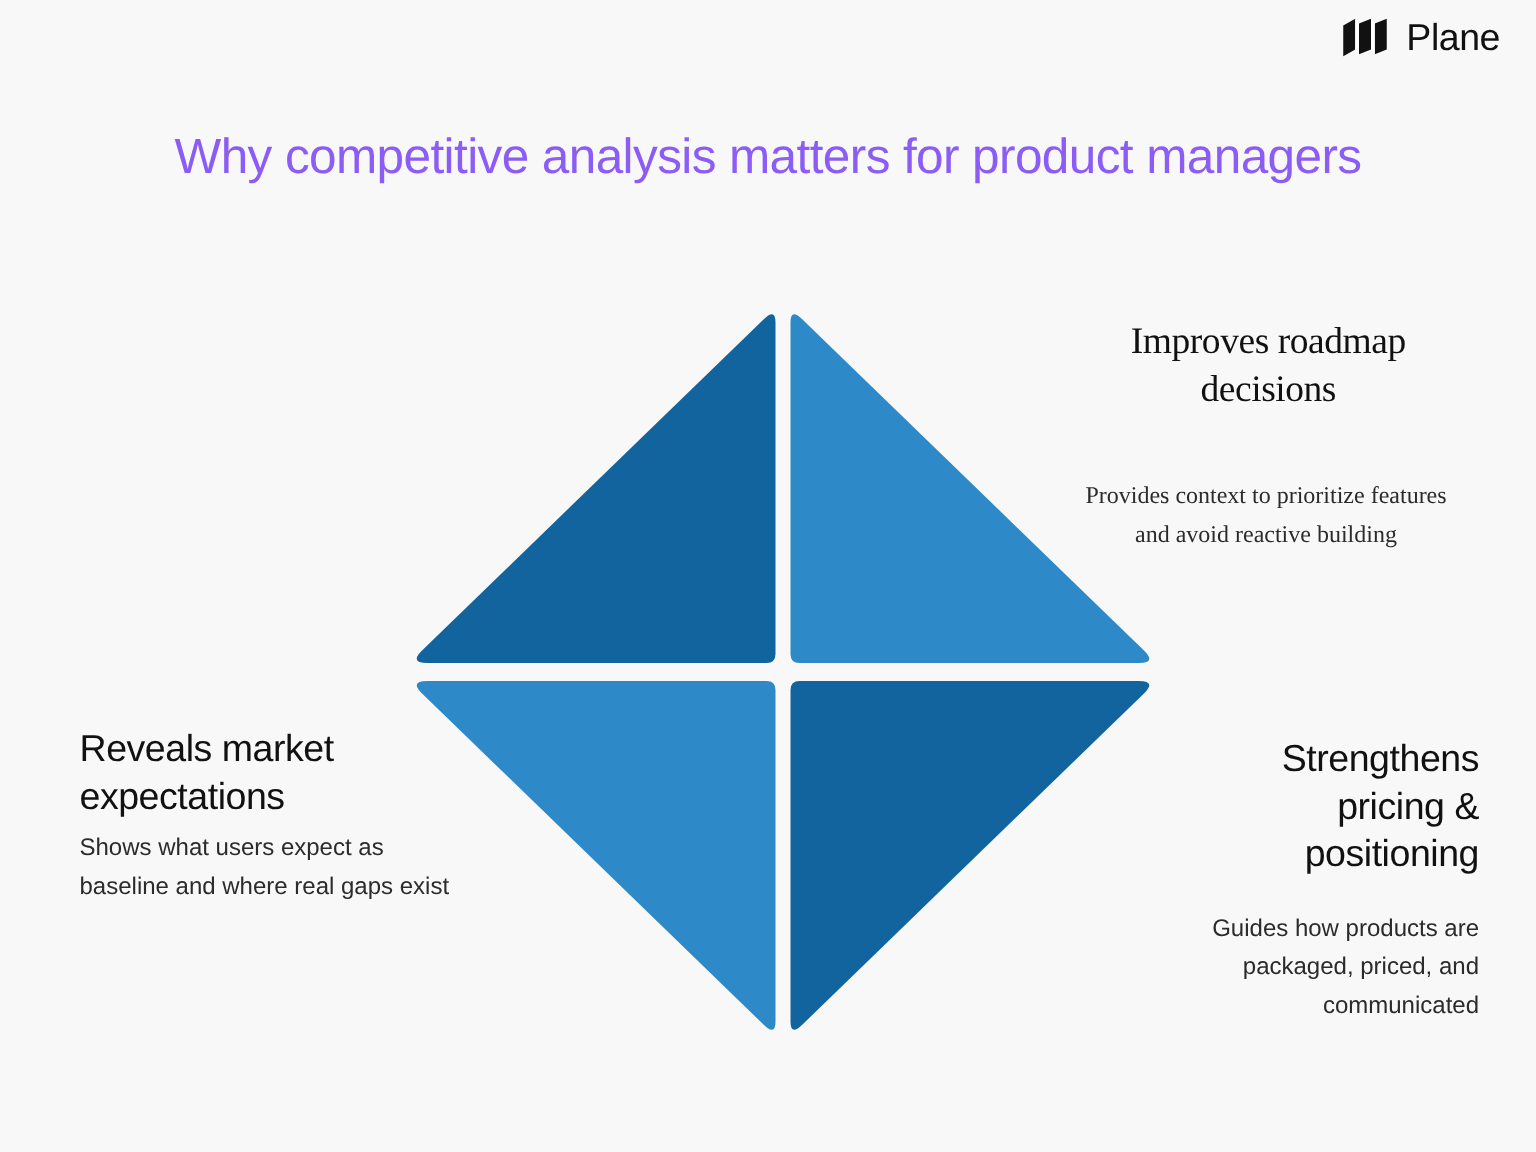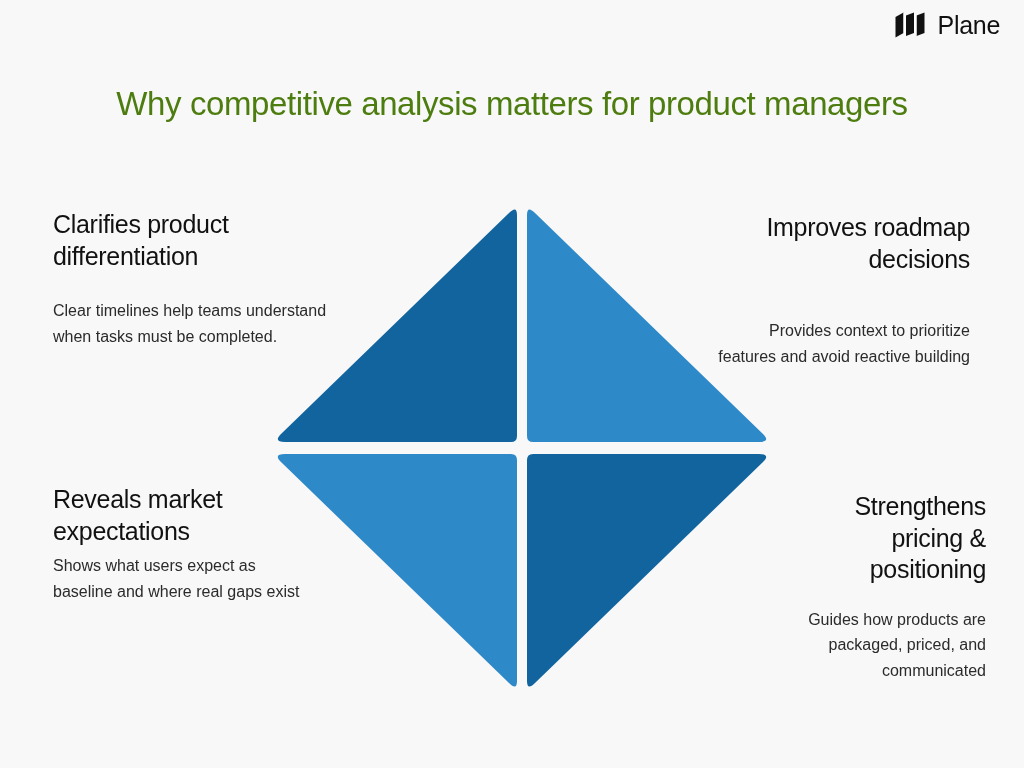--- a/index.html
+++ b/index.html
@@ -45,21 +45,21 @@
   .title {
     position: absolute;
     top: 63px;
     left: 0;
     width: 1024px;
     text-align: center;
     font-size: 33px;
     font-weight: 500;
     line-height: 1.16;
     letter-spacing: -0.4px;
-    color: #4d7c0f;
+    color: #8b5cf6;
   }
 
   
   .diamond {
     position: absolute;
     left: 265px;
     top: 195px;
   }
 
   
@@ -79,21 +79,21 @@
     margin: 0;
     font-size: 16px;
     font-weight: 400;
     line-height: 1.62;
     color: #2b2b2b;
   }
 
   .block-tl { left: 53px;  top: 209px; text-align: left; }
   .block-tl p { margin-top: 26px; width: 286px; }
 
-  .block-tr { left: 670px; top: 212px; text-align: right; }
+  .block-tr { left: 670px; top: 212px; text-align: center; font-family: Liberation Serif, serif; }
   .block-tr h2 { margin-left: auto; width: 249px; }
   .block-tr p  { margin-top: 43px; margin-left: auto; width: 252px; }
 
   .block-bl { left: 53px;  top: 484px; text-align: left; }
   .block-bl p { margin-top: 6px; width: 256px; }
 
   .block-br { left: 686px; top: 491px; text-align: right; }
   .block-br h2 { margin-left: auto; width: 171px; }
   .block-br p  { margin-top: 21px; margin-left: auto; width: 233px; }
 </style>
@@ -123,24 +123,20 @@
       <path d="M 244 18 Q 252 10 252 20 L 252 241 Q 252 247 246 247 L 20 247 Q 8 247 16 239 Z" fill="#12649e"></path>
 
       <path d="M 262 20 Q 262 10 270 18 L 498 239 Q 506 247 494 247 L 268 247 Q 262 247 262 241 Z" fill="#2e89c8"></path>
 
       <path d="M 20 259 L 246 259 Q 252 259 252 265 L 252 486 Q 252 496 244 488 L 16 267 Q 8 259 20 259 Z" fill="#2e89c8"></path>
 
       <path d="M 268 259 L 494 259 Q 506 259 498 267 L 270 488 Q 262 496 262 486 L 262 265 Q 262 259 268 259 Z" fill="#12649e"></path>
     </svg>
   </div>
 
-  <div class="block block-tl">
-    <h2>Clarifies product differentiation</h2>
-    <p>Clear timelines help teams understand when tasks must be completed.</p>
-  </div>
 
   <div class="block block-tr">
     <h2>Improves roadmap decisions</h2>
     <p>Provides context to prioritize features and avoid reactive building</p>
   </div>
 
   <div class="block block-bl">
     <h2>Reveals market expectations</h2>
     <p>Shows what users expect as baseline and where real gaps exist</p>
   </div>

